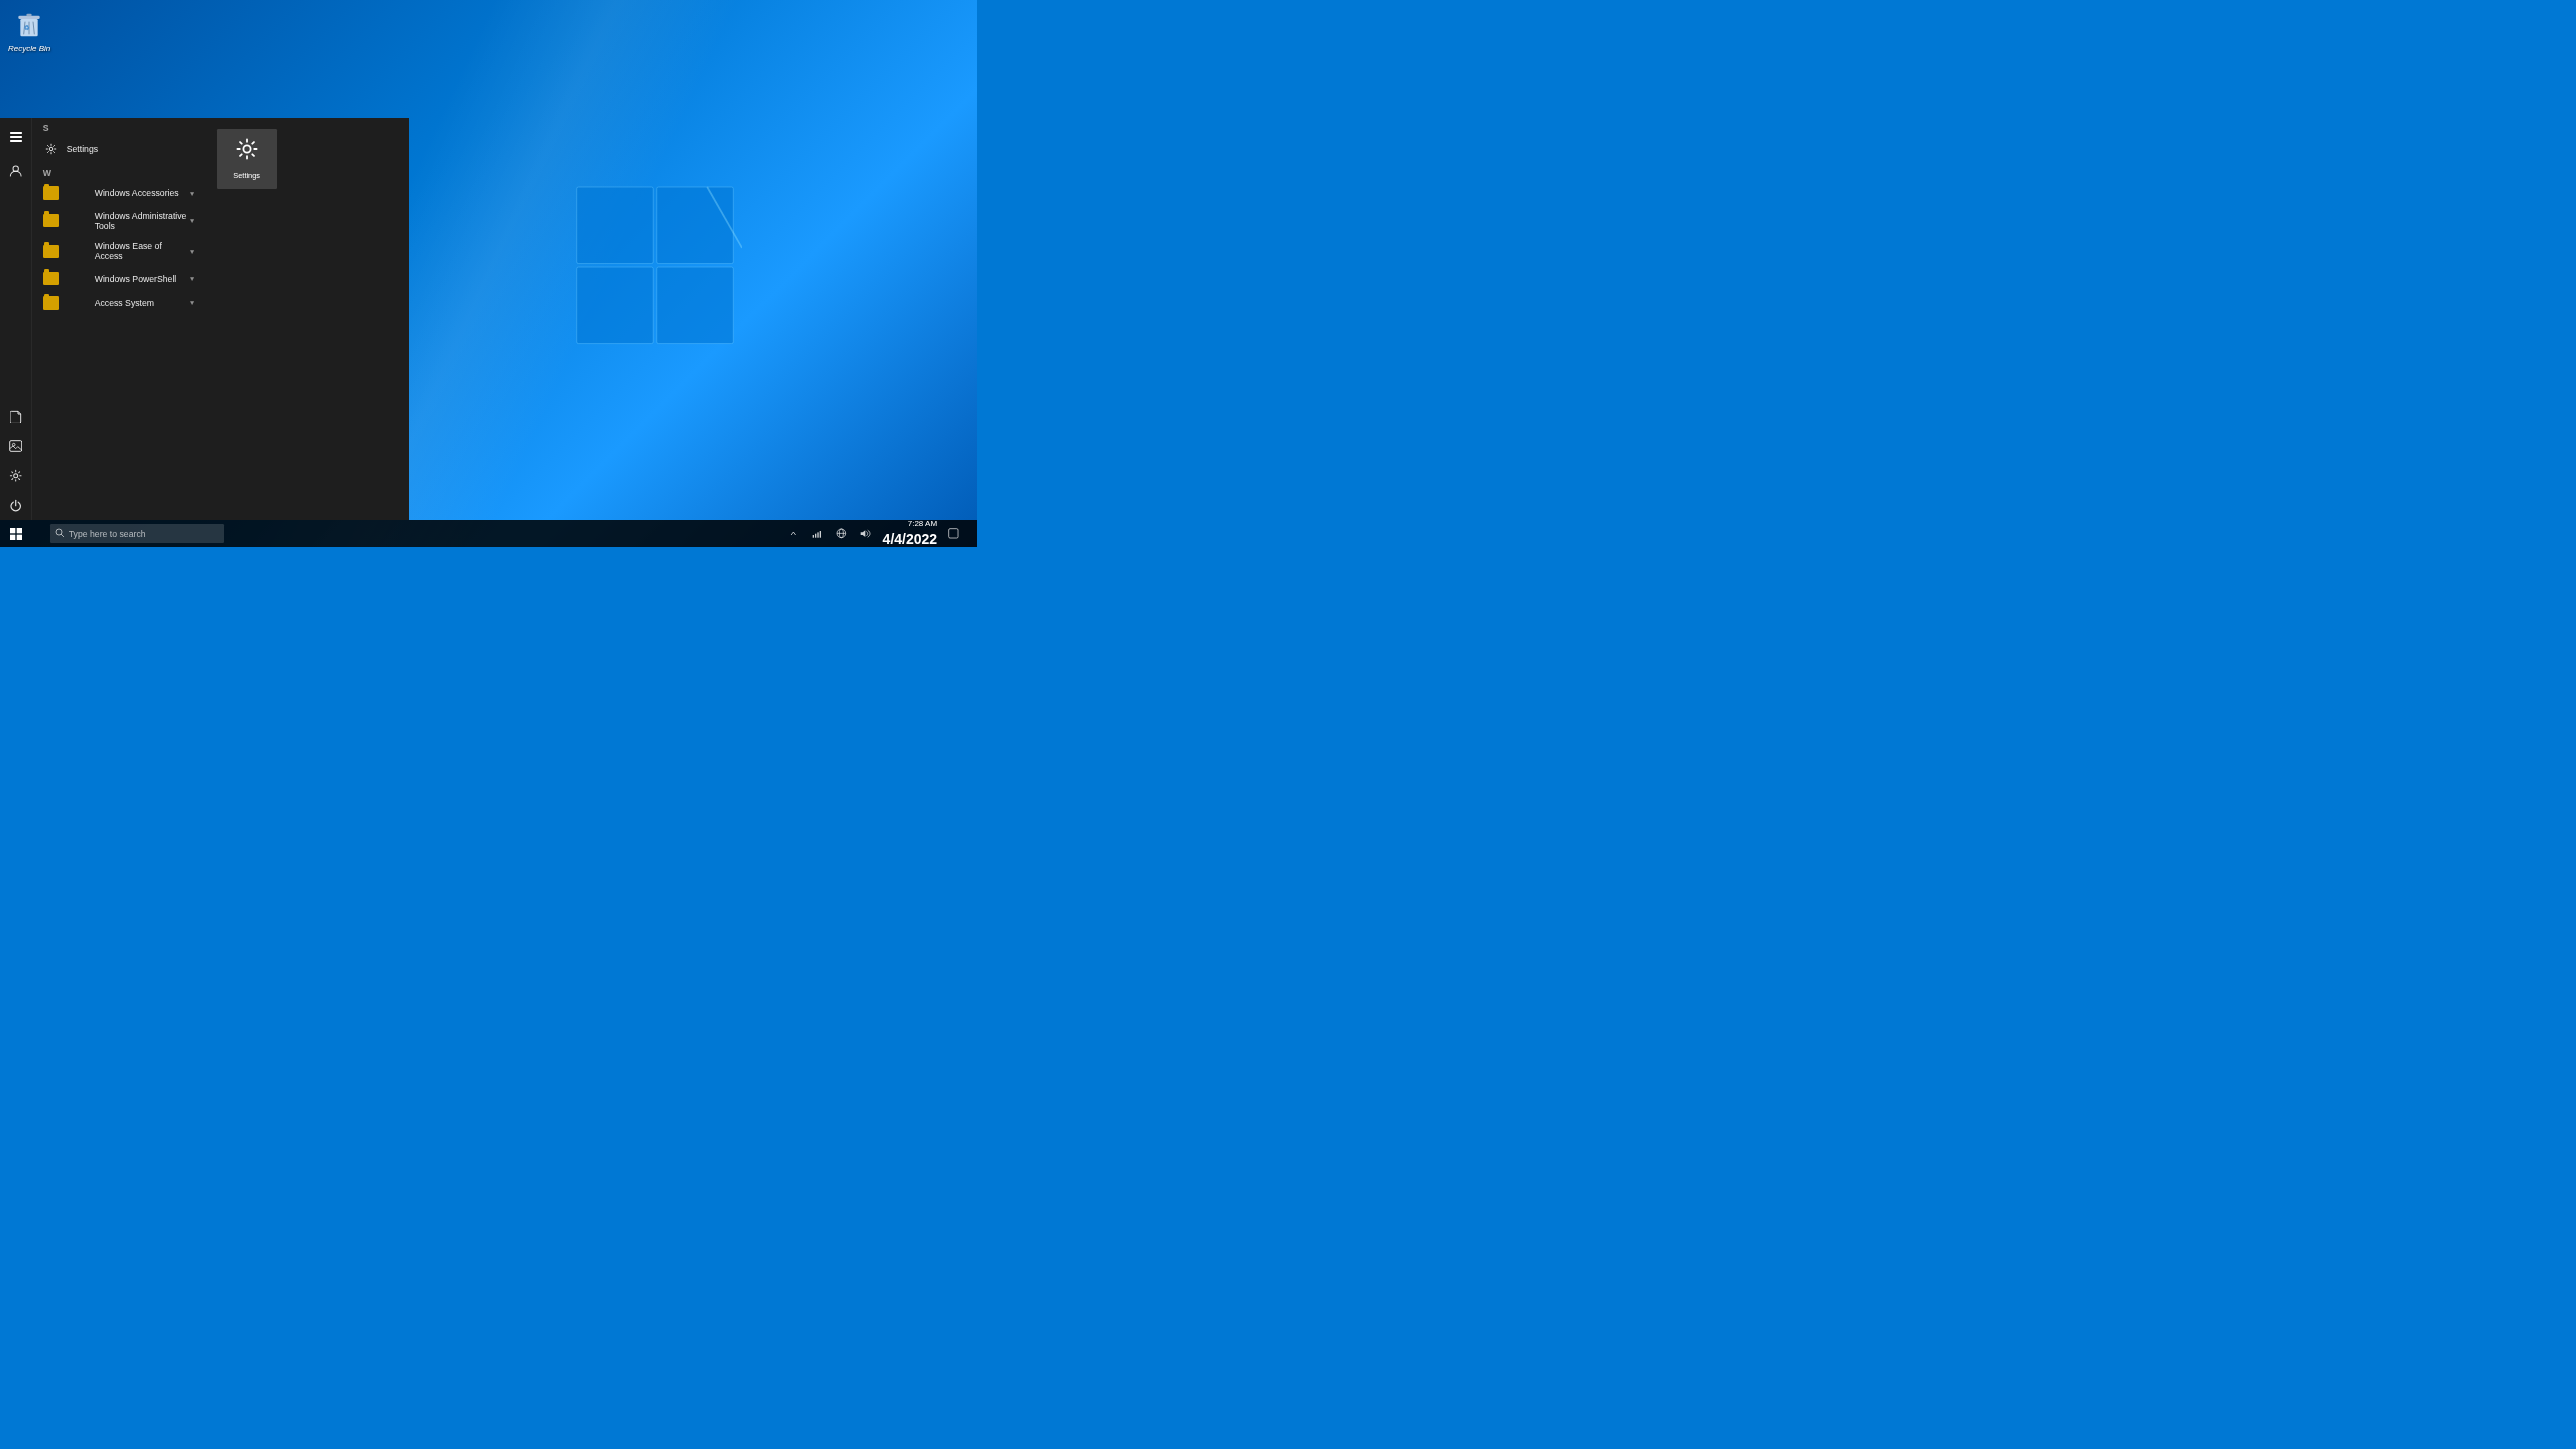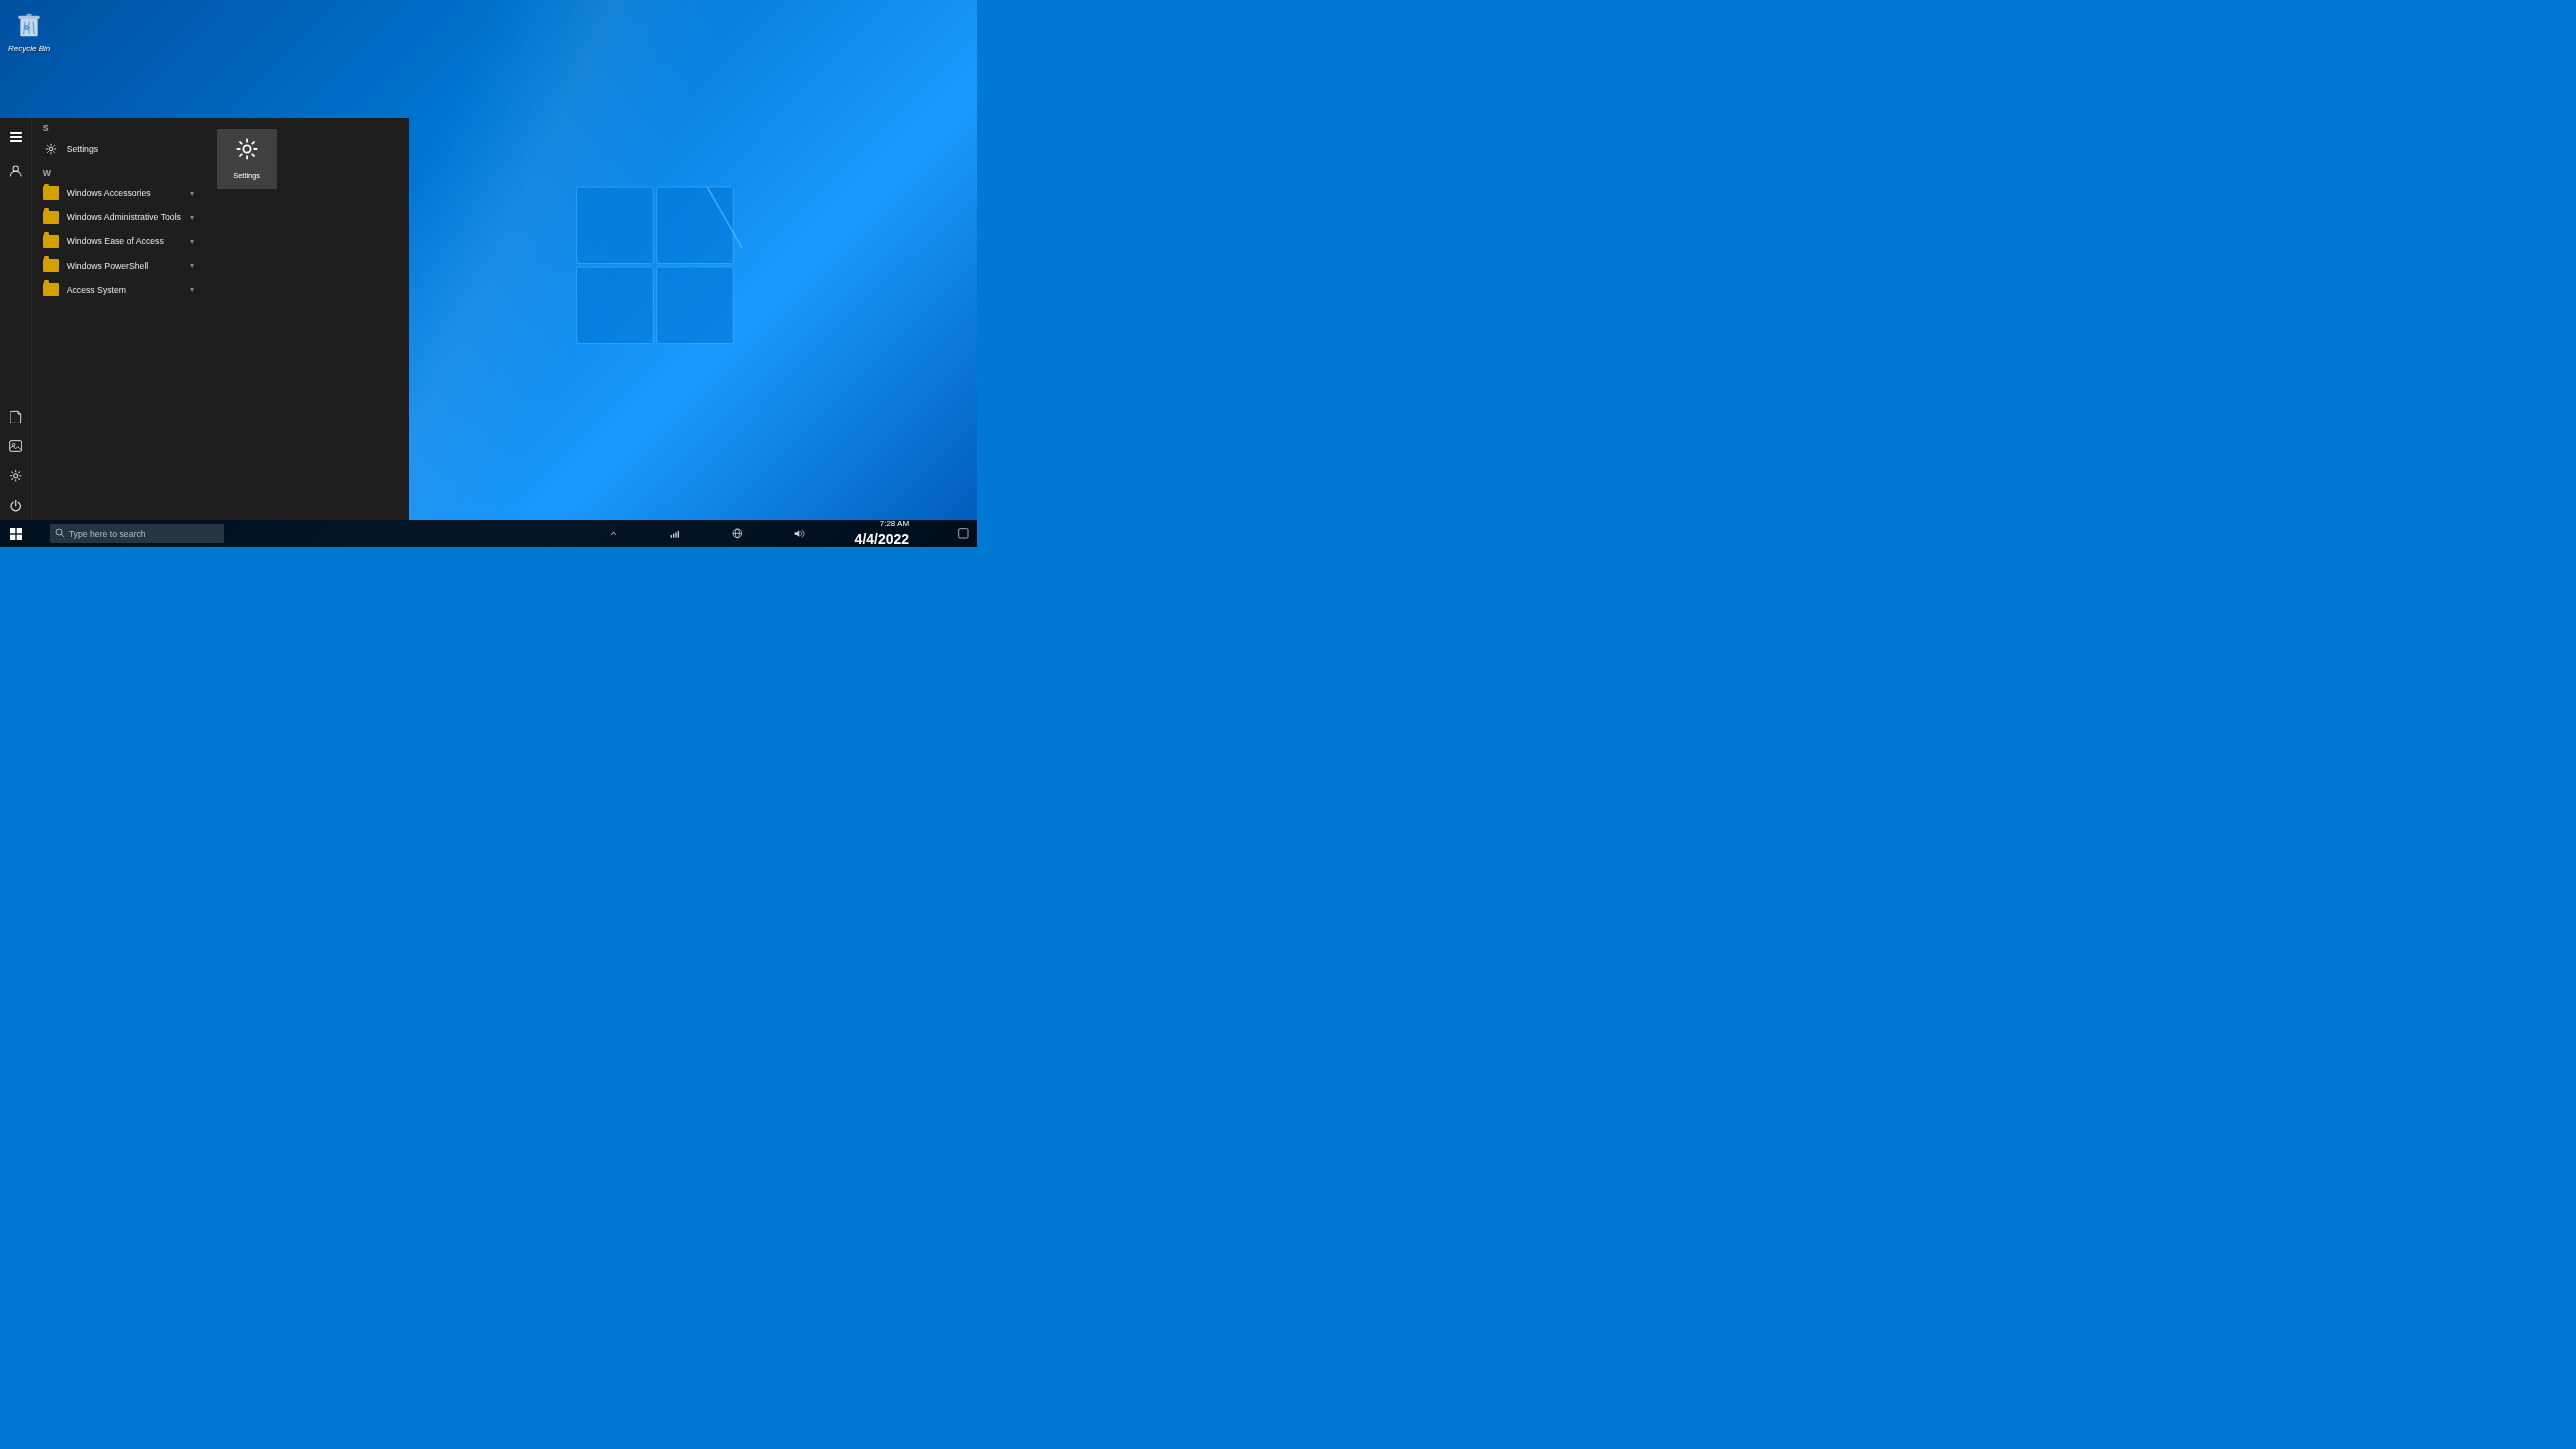--- a/index.html
+++ b/index.html
@@ -110,22 +110,21 @@
     #search-bar input::placeholder {
       color: rgba(255,255,255,0.65);
     }
 
     
     #taskbar-right {
       margin-left: auto;
       display: flex;
       align-items: flex-end;
       height: 100%;
-      padding-right: 3px;
-      gap: 38px;
+      padding-right: 13px;
     }
     .taskbar-icon {
       width: 24px;
       height: 27px;
       display: flex;
       align-items: center;
       justify-content: center;
       cursor: pointer;
       color: rgba(255,255,255,0.85);
       font-size: 9.4px;
@@ -257,20 +256,21 @@
       width: 5.4px;
       height: 2.7px;
       background: #d4a000;
       border-radius: 1.3px 1.3px 0 0;
     }
 
     .app-item .app-label {
       color: rgba(255,255,255,0.9);
       font-size: 8.7px;
       flex: 1;
+      margin-left: 28px;
     }
 
     .app-item .chevron {
       color: rgba(255,255,255,0.5);
       font-size: 6.7px;
     }
 
     
     .settings-item {
       display: flex;

